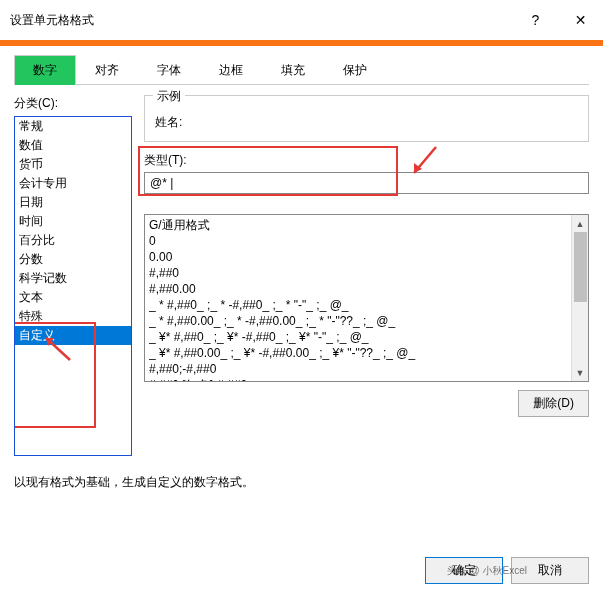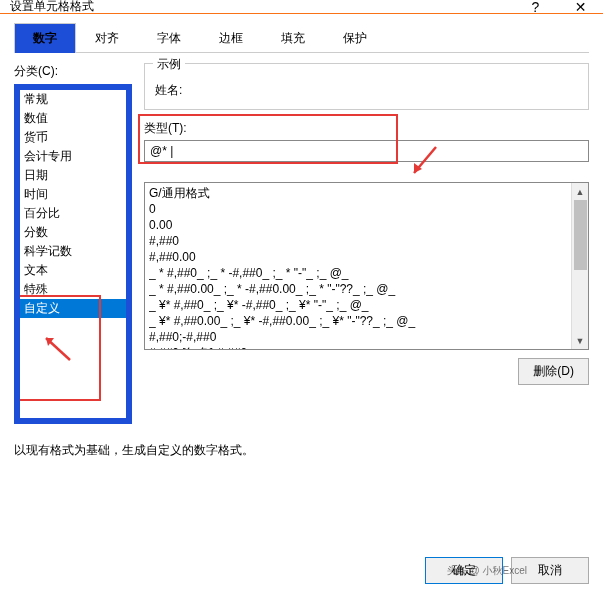--- a/index.html
+++ b/index.html
@@ -6,25 +6,25 @@
 body {
   font-family: "Microsoft YaHei", "SimSun", sans-serif;
   font-size: 12px;
   background: #fff;
   width: 603px;
   height: 596px;
   overflow: hidden;
   color: #000;
 }
 .titlebar {
-  height: 14px;
+  height: 46px;
   display: flex;
   align-items: center;
   padding-left: 10px;
-  border-bottom: 1px solid #f97316;
+  border-bottom: 6px solid #f97316;
 }
 .titlebar .title { flex: 1; }
 .titlebar .win-btn {
   width: 45px;
   height: 30px;
   display: flex;
   align-items: center;
   justify-content: center;
   font-size: 14px;
 }
@@ -38,33 +38,32 @@
 }
 .tab {
   padding: 6px 18px;
   border: 1px solid transparent;
   border-bottom: none;
   position: relative;
   top: 1px;
 }
 .tab.active {
   border-color: #ccc;
-  background: #1d4ed8;
-  font-weight: bold;
+  background: #22c55e;
 }
 .main-area {
   display: flex;
   gap: 12px;
 }
 .left-col { width: 118px; }
 .left-col .lbl {
   margin-bottom: 4px;
 }
 .cat-list {
-  border: 6px solid #1d4ed8;
+  border: 1px solid #1d4ed8;
   height: 340px;
   overflow: hidden;
   position: relative;
 }
 .cat-box1 {
   position: absolute;
   border: 2px solid #e53935;
   left: -3px; top: 205px;
   width: 84px; height: 106px;
   pointer-events: none;

